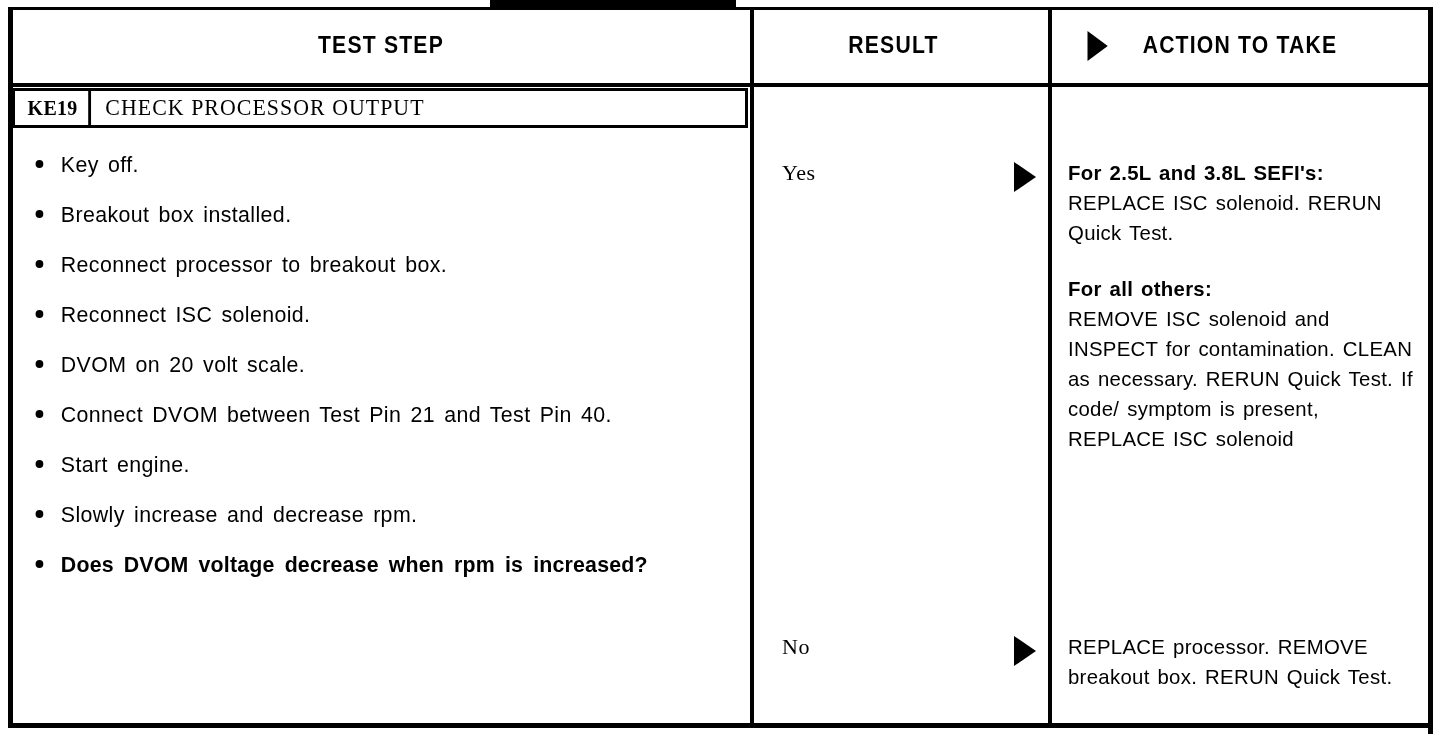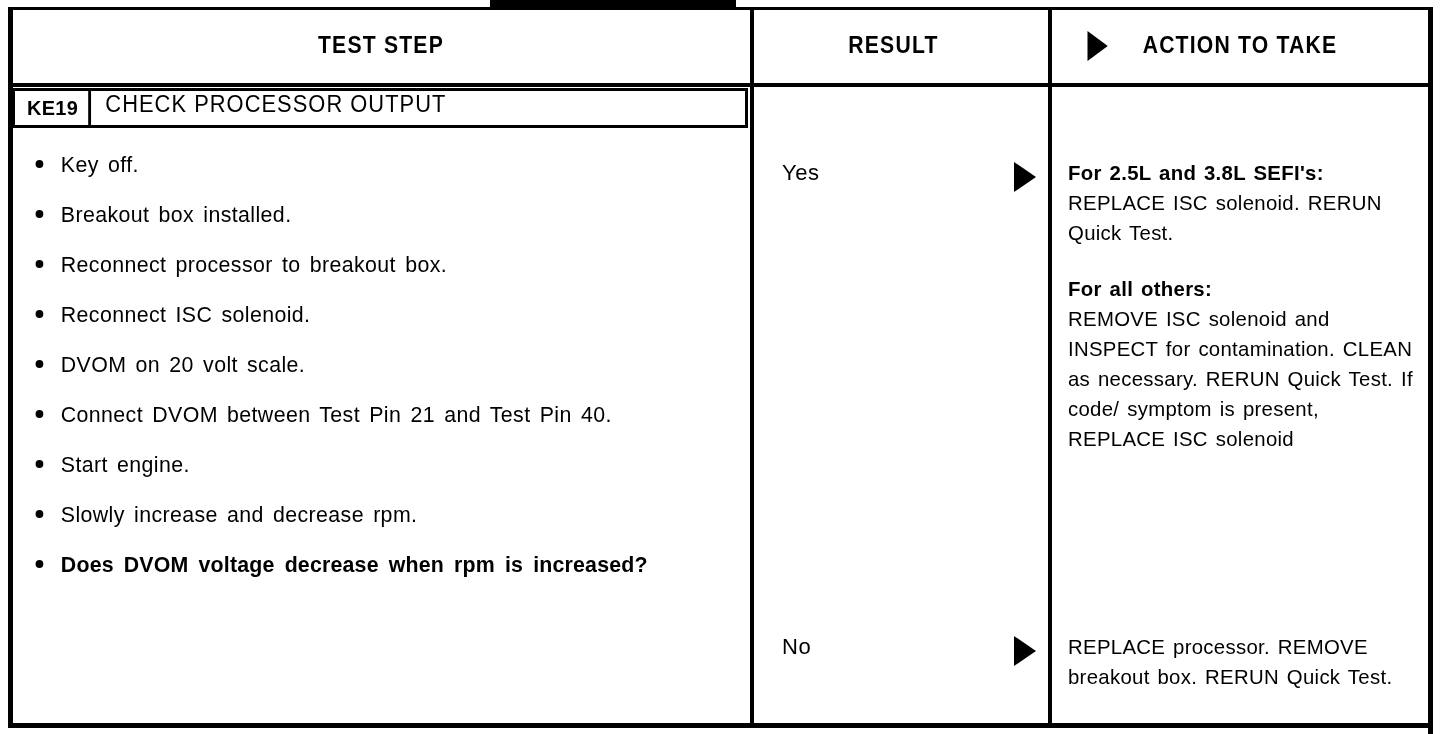--- a/index.html
+++ b/index.html
@@ -72,21 +72,21 @@
     border-left:22px solid #000;
   }
   .hdr.result .tri{position:absolute;right:12px;top:24px;}
 
   
   .ke-box{
     position:absolute;left:12px;top:88px;
     width:736px;height:40px;
     box-sizing:border-box;
     border:3px solid #000;
-    display:flex;align-items:flex-start;
+    display:flex;align-items:center;font-family:Liberation Serif, serif;
   }
   .ke-id{
     width:78px;height:100%;
     box-sizing:border-box;
     border-right:3px solid #000;
     display:flex;align-items:center;justify-content:center;
     font-weight:bold;font-size:21px;letter-spacing:0.3px;
     transform:scaleX(0.95);
   }
   .ke-title{
@@ -116,21 +116,21 @@
   .step .dot{
     position:absolute;left:14px;top:10px;
     width:8px;height:8px;border-radius:50%;background:#000;
   }
   .step.bold{font-weight:bold;letter-spacing:0.2px;word-spacing:4px;}
 
   
   .res-row{position:absolute;left:754px;width:294px;}
   .res-row .label{
     position:absolute;left:28px;top:0;
-    font-size:22px;letter-spacing:0.5px;
+    font-size:22px;letter-spacing:0.5px;font-family:Liberation Serif, serif;
   }
   .res-row .tri{position:absolute;right:12px;top:2px;}
   #res-yes{top:160px;}
   #res-no{top:634px;}
 
   
   .act{
     position:absolute;left:1068px;width:366px;
     font-size:21px;line-height:30px;letter-spacing:0.3px;
     word-spacing:2px;

